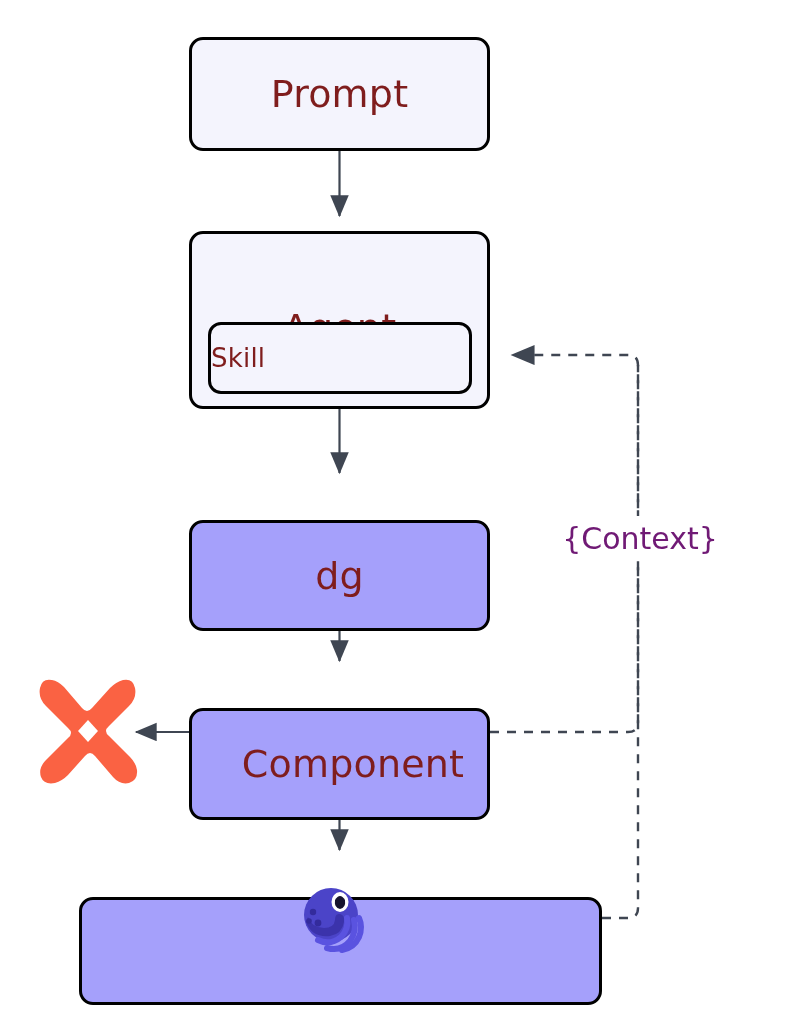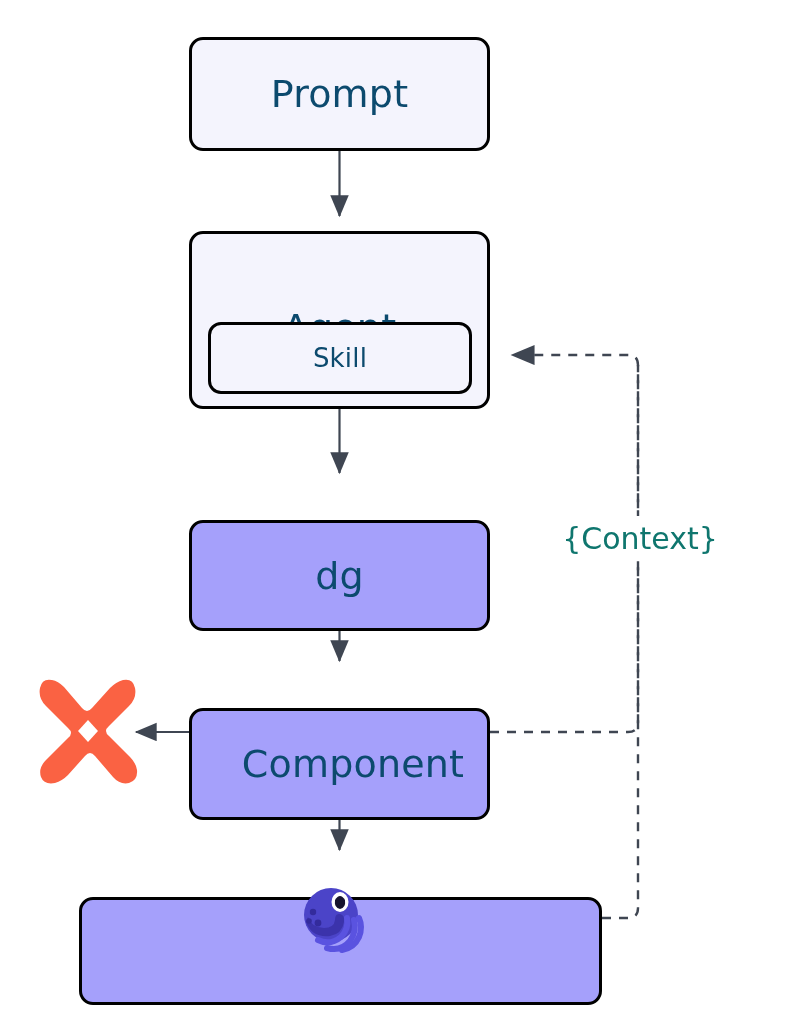--- a/index.html
+++ b/index.html
@@ -37,21 +37,21 @@
     justify-content: center;
   }
   .node-light {
     background: #f4f4fd;
   }
   .node-purple {
     background: #a5a0fb;
     margin-top: 32px;
   }
   .node-label {
-    color: #0c4a6e;
+    color: #7f1d1d;
     font-size: 38px;
     line-height: 1;
     letter-spacing: 0.2px;
     white-space: nowrap;
   }
   
   #node-prompt {
     left: 189px;
     top: 37px;
     width: 301px;
@@ -78,21 +78,21 @@
     left: 16px;
     top: 88px;
     width: 264px;
     height: 72px;
     box-sizing: border-box;
     border: 3.5px solid #000000;
     border-radius: 13px;
     background: #f4f4fd;
     display: flex;
     align-items: center;
-    justify-content: center;
+    justify-content: flex-start;
   }
   #node-skill .node-label {
     font-size: 26px;
   }
   
   #node-dg {
     left: 189px;
     top: 488px;
     width: 301px;
     height: 111px;
@@ -129,21 +129,21 @@
     height: 72px;
   }
   
   #edge-label-context {
     position: absolute;
     left: 533px;
     top: 516px;
     width: 214px;
     text-align: center;
     font-size: 30px;
-    color: #0f766e;
+    color: #701a75;
     background: #ffffff;
     padding: 5px 0;
     white-space: nowrap;
   }
 </style>
 </head>
 <body>
 
 <div id="diagram-root">
 

